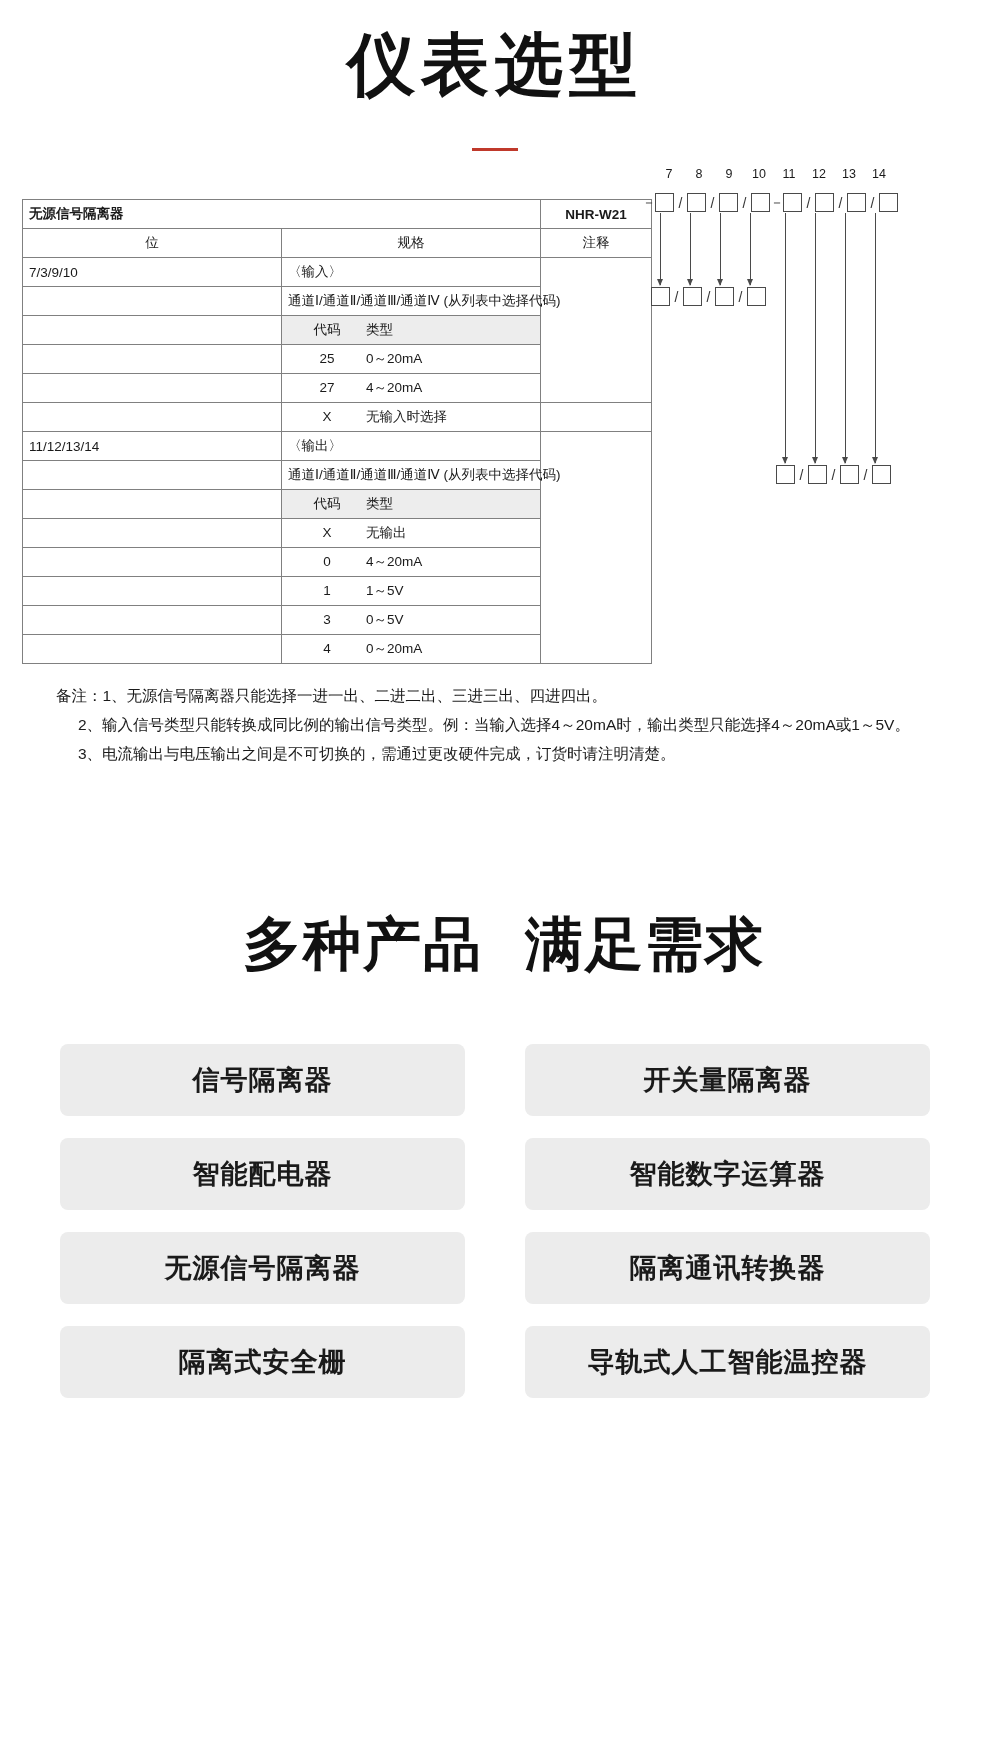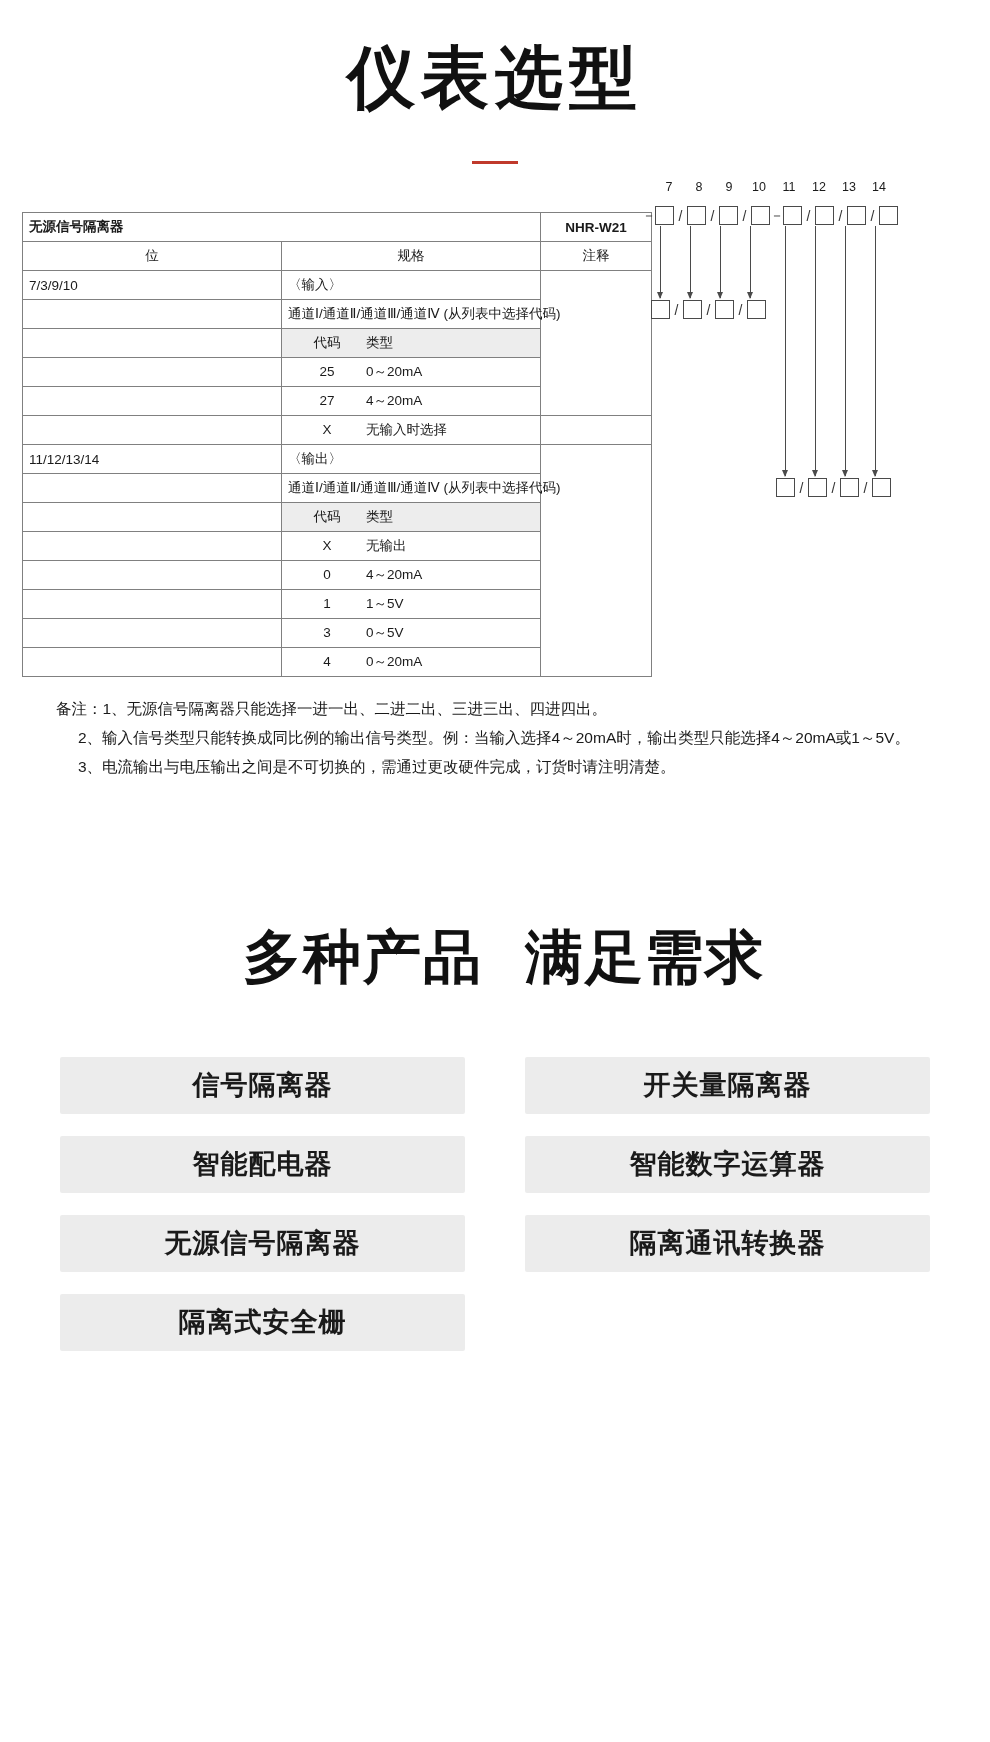--- a/index.html
+++ b/index.html
@@ -15,21 +15,21 @@
     position: relative;
     overflow: hidden;
   }
 
   
   .page-title {
     text-align: center;
     font-size: 68px;
     font-weight: bold;
     letter-spacing: 6px;
-    padding-top: 39px;
+    padding-top: 26px;
     line-height: 1.12;
     color: #111;
   }
   .title-rule {
     width: 46px;
     height: 3px;
     background: #c0392b;
     margin: 46px auto 0 auto;
   }
 
@@ -157,22 +157,22 @@
   .product-grid {
     margin: 60px auto 0 auto;
     width: 870px;
     display: grid;
     grid-template-columns: 1fr 1fr;
     column-gap: 60px;
     row-gap: 22px;
   }
   .product-pill {
     background: #ececec;
-    border-radius: 2px;
-    height: 57px;
+    border-radius: 8px;
+    height: 72px;
     display: flex;
     align-items: center;
     justify-content: center;
     font-size: 27px;
     font-weight: bold;
     color: #1a1a1a;
     letter-spacing: 1px;
   }
 </style>
 </head>
@@ -352,13 +352,14 @@
 </div>
 
 <div class="product-grid">
   <div class="product-pill">信号隔离器</div>
   <div class="product-pill">开关量隔离器</div>
   <div class="product-pill">智能配电器</div>
   <div class="product-pill">智能数字运算器</div>
   <div class="product-pill">无源信号隔离器</div>
   <div class="product-pill">隔离通讯转换器</div>
   <div class="product-pill">隔离式安全栅</div>
+  <div class="product-pill">导轨式人工智能温控器</div>
 </div>
 
 </body></html>

